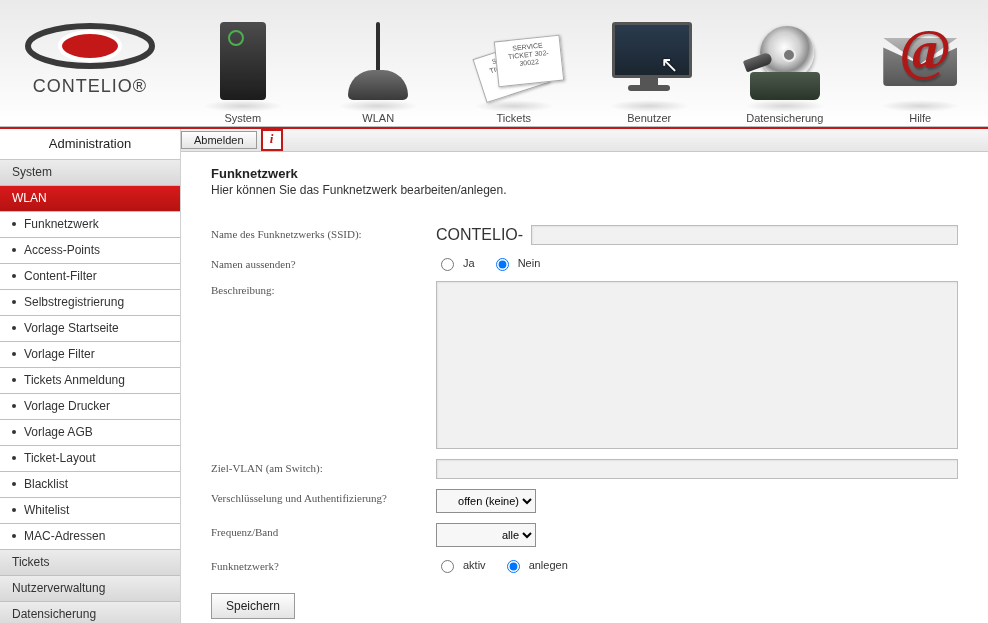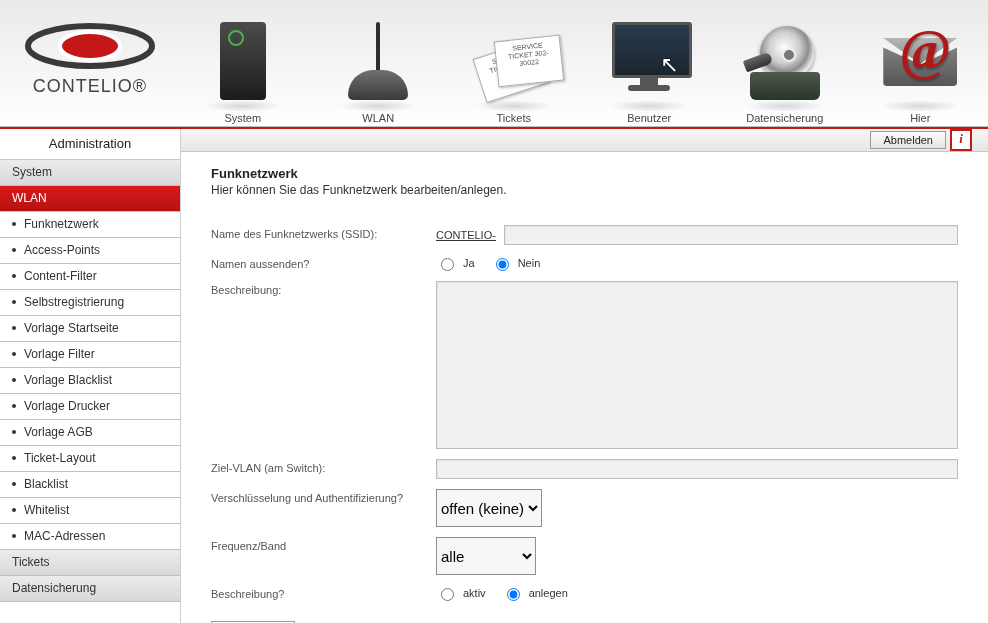--- a/index.html
+++ b/index.html
@@ -268,21 +268,20 @@
     flex:1;
     position:relative;
     height: 494px;
     background:#fff;
   }
   .toolbar {
     height:22px;
     background:linear-gradient(to bottom,#f7f7f7,#e6e6e6);
     border-bottom:1px solid #c8c8c8;
     display:flex;
-    justify-content:flex-end;
     align-items:center;
     padding-right:16px;
     gap:4px;
   }
   .btn {
     background:linear-gradient(to bottom,#fefefe,#e4e4e4);
     border:1px solid #9a9a9a;
     font-size:11px;
     padding:2px 12px;
     cursor:pointer;
@@ -319,55 +318,57 @@
   .form-row {
     display:flex;
     align-items:flex-start;
     margin-bottom:10px;
   }
   .form-row .lbl {
     width: 225px;
     font-size:11px;
     color:#555;
     padding-top:3px;
+    font-family:Liberation Serif, serif;
   }
   .form-row .fld {
     flex:1;
     font-size:11px;
     color:#333;
     display:flex;
     align-items:center;
     gap:6px;
   }
-  .ssid-prefix { font-size:11px; color:#333; margin-right:2px;text-decoration:underline;}
+  .ssid-prefix { font-size:16px; color:#333; margin-right:2px;}
   input.text {
     flex:1;
     height:18px;
     border:1px solid #bcbcbc;
     background:#f1f1f1;
     font-size:11px;
     padding:0 4px;
     box-shadow: inset 1px 1px 2px rgba(0,0,0,0.06);
   }
   textarea.text {
     flex:1;
     height:158px;
     border:1px solid #bcbcbc;
     background:#f1f1f1;
     font-size:11px;
     padding:4px;
     resize:none;
     box-shadow: inset 1px 1px 2px rgba(0,0,0,0.06);
   }
   select.sel {
-    height:38px;
+    height:24px;
     border:1px solid #8f8f8f;
     background:#f7f7f7;
-    font-size:15px;
+    font-size:11px;
     min-width:100px;
+    text-align:right;
   }
   .radio-lbl { font-size:11px; color:#333; margin-right:10px;}
   .save-btn {
     margin-top:10px;
     background:linear-gradient(to bottom,#fefefe,#e4e4e4);
     border:1px solid #9a9a9a;
     font-size:12px;
     padding:5px 14px;
     cursor:pointer;
     color:#222;
@@ -444,49 +445,50 @@
     </div>
     <div class="nav-item">
       <div class="icon-wrap">
           <span class="ic ic-help">
             <span class="flap"></span>
             <span class="env"></span>
             <span class="at">@</span>
           </span>
         </div>
       <div class="nav-reflection"></div>
-      <div class="label">Hier</div>
+      <div class="label">Hilfe</div>
     </div>
   </div>
 </div>
 <div class="red-bar"></div>
 
 <div class="body-row">
 
   <div class="sidebar">
     <div class="admin">Administration</div>
 
     <div class="group-head">System</div>
     <div class="group-head active">WLAN</div>
 
     <div class="sub-item"><span class="bullet"></span><span>Funknetzwerk</span></div>
     <div class="sub-item"><span class="bullet"></span><span>Access-Points</span></div>
     <div class="sub-item"><span class="bullet"></span><span>Content-Filter</span></div>
     <div class="sub-item"><span class="bullet"></span><span>Selbstregistrierung</span></div>
     <div class="sub-item"><span class="bullet"></span><span>Vorlage Startseite</span></div>
     <div class="sub-item"><span class="bullet"></span><span>Vorlage Filter</span></div>
-    <div class="sub-item"><span class="bullet"></span><span>Vorlage Blacklist</span></div>
+    <div class="sub-item"><span class="bullet"></span><span>Tickets Anmeldung</span></div>
     <div class="sub-item"><span class="bullet"></span><span>Vorlage Drucker</span></div>
     <div class="sub-item"><span class="bullet"></span><span>Vorlage AGB</span></div>
     <div class="sub-item"><span class="bullet"></span><span>Ticket-Layout</span></div>
     <div class="sub-item"><span class="bullet"></span><span>Blacklist</span></div>
     <div class="sub-item"><span class="bullet"></span><span>Whitelist</span></div>
     <div class="sub-item"><span class="bullet"></span><span>MAC-Adressen</span></div>
 
     <div class="group-head">Tickets</div>
+    <div class="group-head">Nutzerverwaltung</div>
     <div class="group-head">Datensicherung</div>
   </div>
 
   <div class="main">
     <div class="toolbar">
       <button class="btn">Abmelden</button>
       <div class="info-icon">i</div>
     </div>
 
     <div class="content">
@@ -537,21 +539,21 @@
       <div class="form-row">
         <div class="lbl">Frequenz/Band</div>
         <div class="fld">
           <select class="sel">
             <option>alle</option>
           </select>
         </div>
       </div>
 
       <div class="form-row">
-        <div class="lbl">Beschreibung?</div>
+        <div class="lbl">Funknetzwerk?</div>
         <div class="fld">
           <input type="radio" name="state" style="">
           <span class="radio-lbl">aktiv</span>
           <input type="radio" name="state" checked="" style="">
           <span class="radio-lbl">anlegen</span>
         </div>
       </div>
 
       <button class="save-btn">Speichern</button>
     </div>

